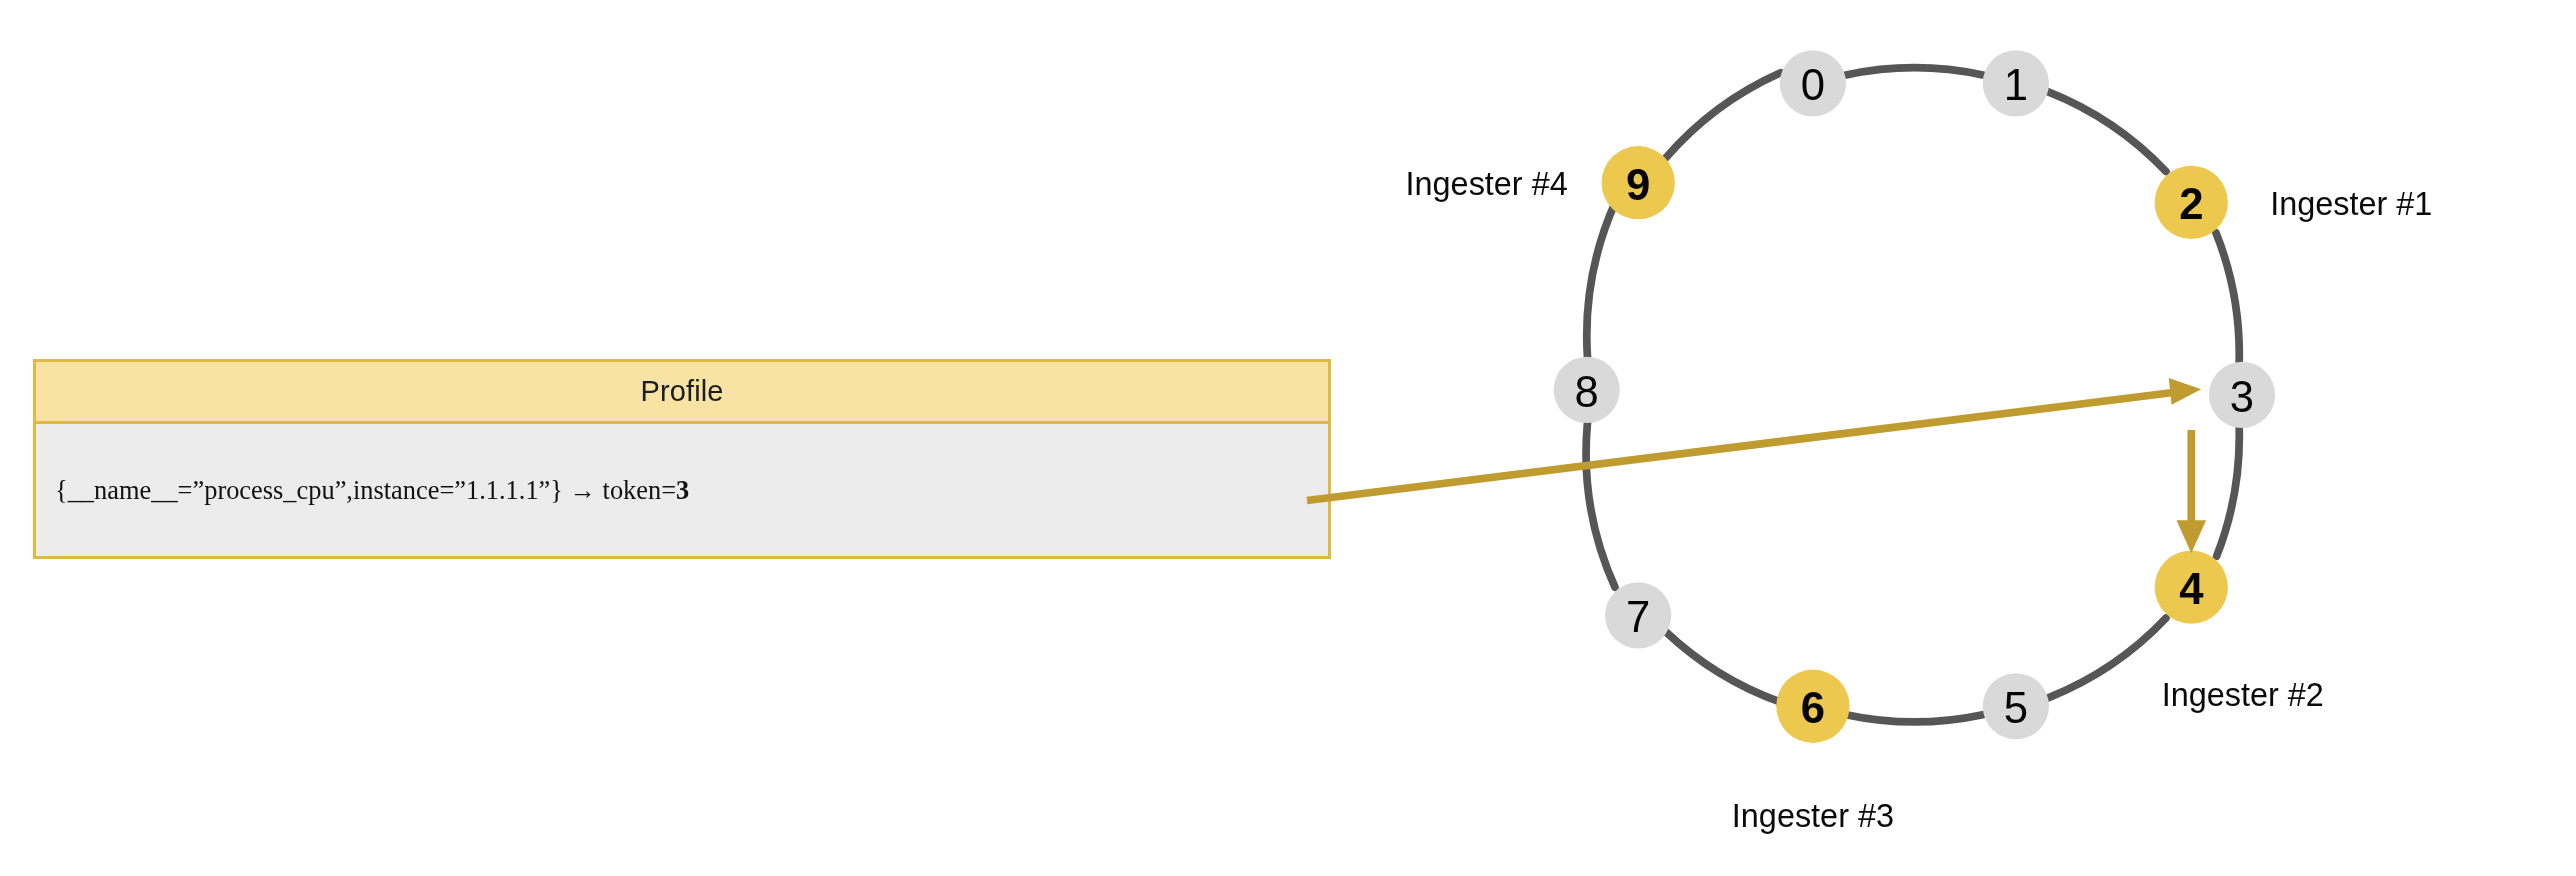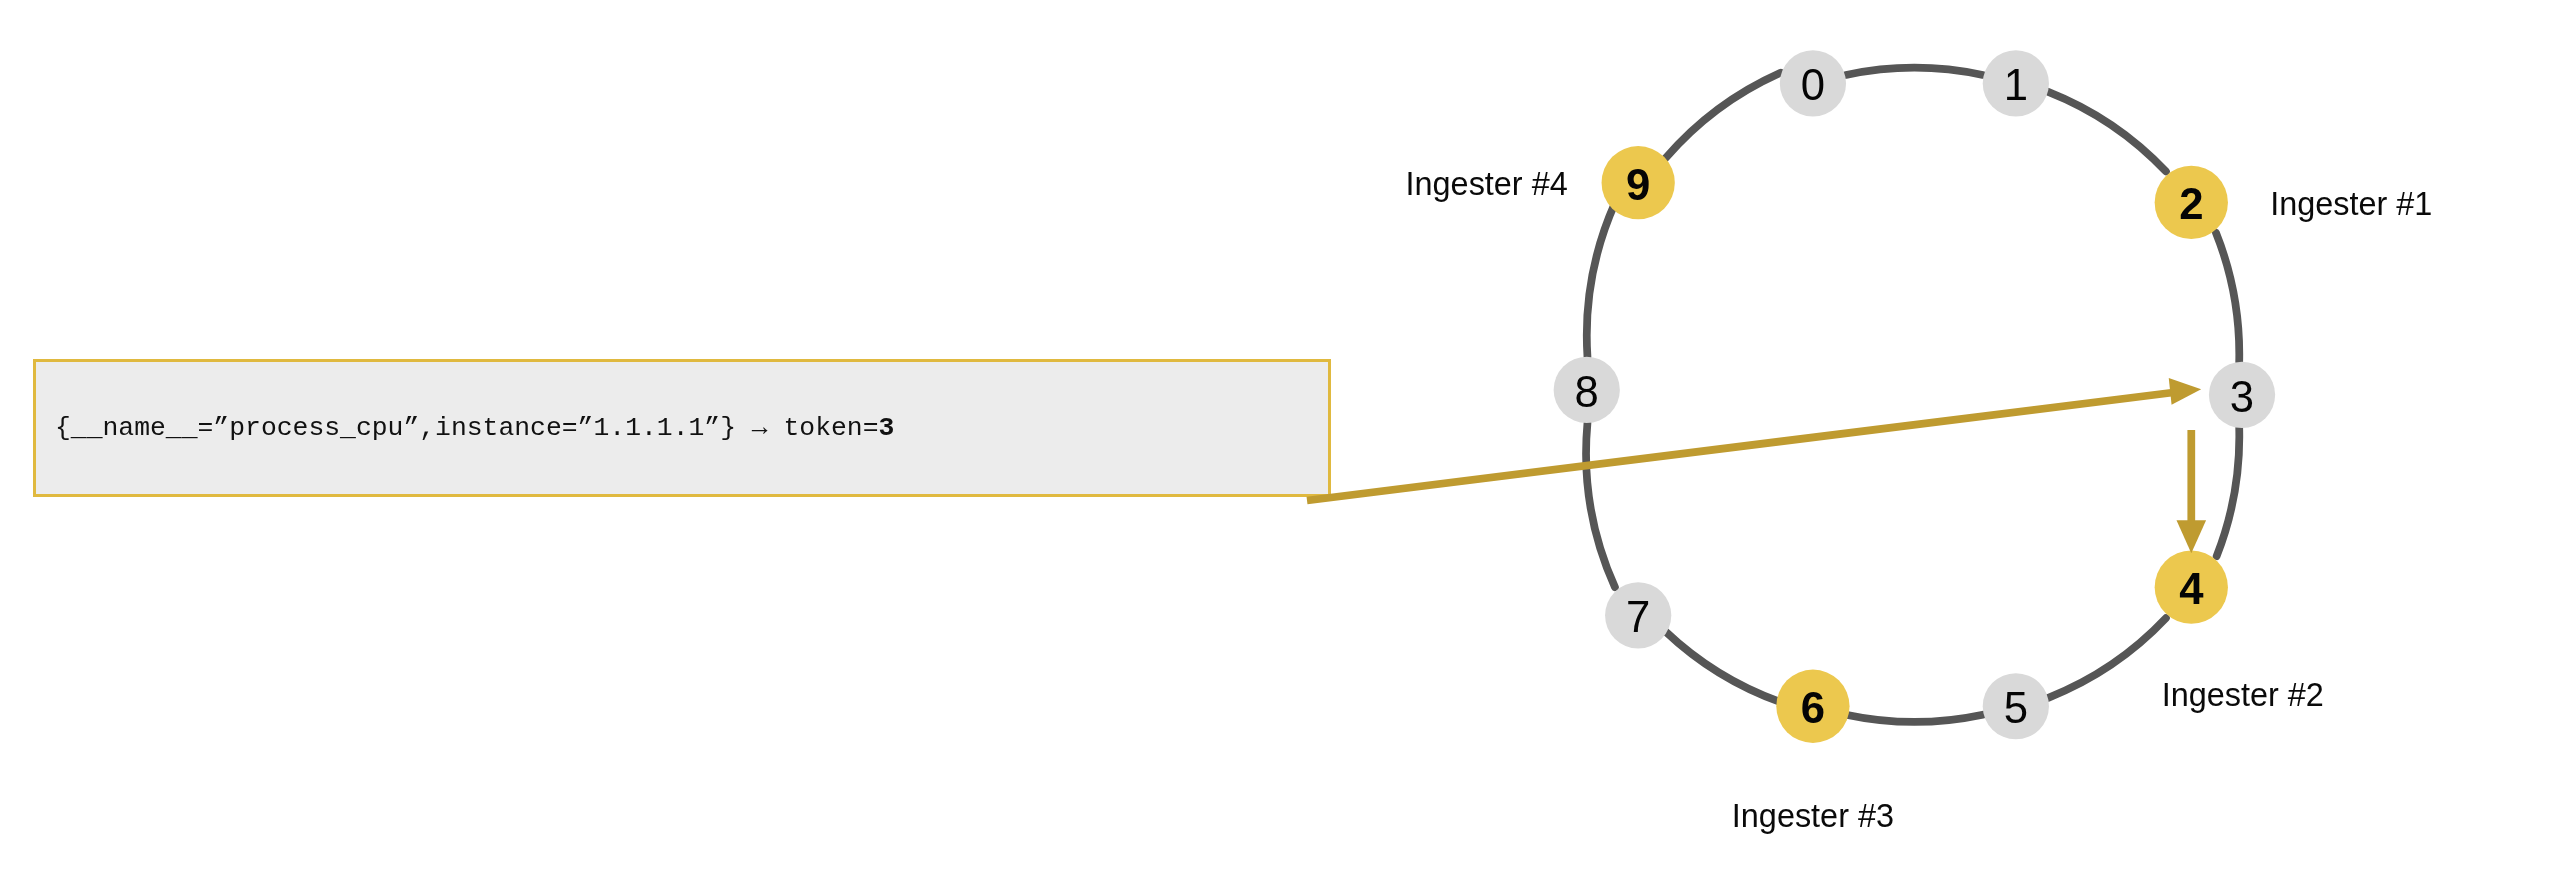--- a/index.html
+++ b/index.html
@@ -40,21 +40,21 @@
     letter-spacing: 0.1px;
   }
   #profile-card-body {
     height: 132px;
     display: flex;
     align-items: center;
     padding-left: 19px;
     box-sizing: border-box;
   }
   #profile-card-body-text {
-    font-family: Liberation Mono, monospace;
+    font-family: Liberation Serif, serif;
     font-size: 26.4px;
     color: #111111;
     white-space: pre;
     letter-spacing: 0px;
   }
   #profile-card-body-text .tok {
     font-weight: bold;
   }
 
   
@@ -91,20 +91,23 @@
     fill: none;
     stroke: #bf9b30;
     stroke-width: 11;
   }
   .flow-arrow-head { fill: #bf9b30; }
 </style>
 </head>
 <body>
 
 <div id="profile-card">
+  <div id="profile-card-header">
+    <span id="profile-card-title">Profile</span>
+  </div>
   <div id="profile-card-body">
     <div id="profile-card-body-text"><span>{__name__=”process_cpu”,instance=”1.1.1.1”} → token=</span><span class="tok">3</span></div>
   </div>
 </div>
 
 <svg id="ring-diagram" viewBox="0 0 3656 1244">
 
   <g>
     <path class="ring-edge" d="M 2364,224 A 465,465 0 0 1 2527,103"></path>
     <path class="ring-edge" d="M 2620,106 A 465,465 0 0 1 2814,106"></path>

